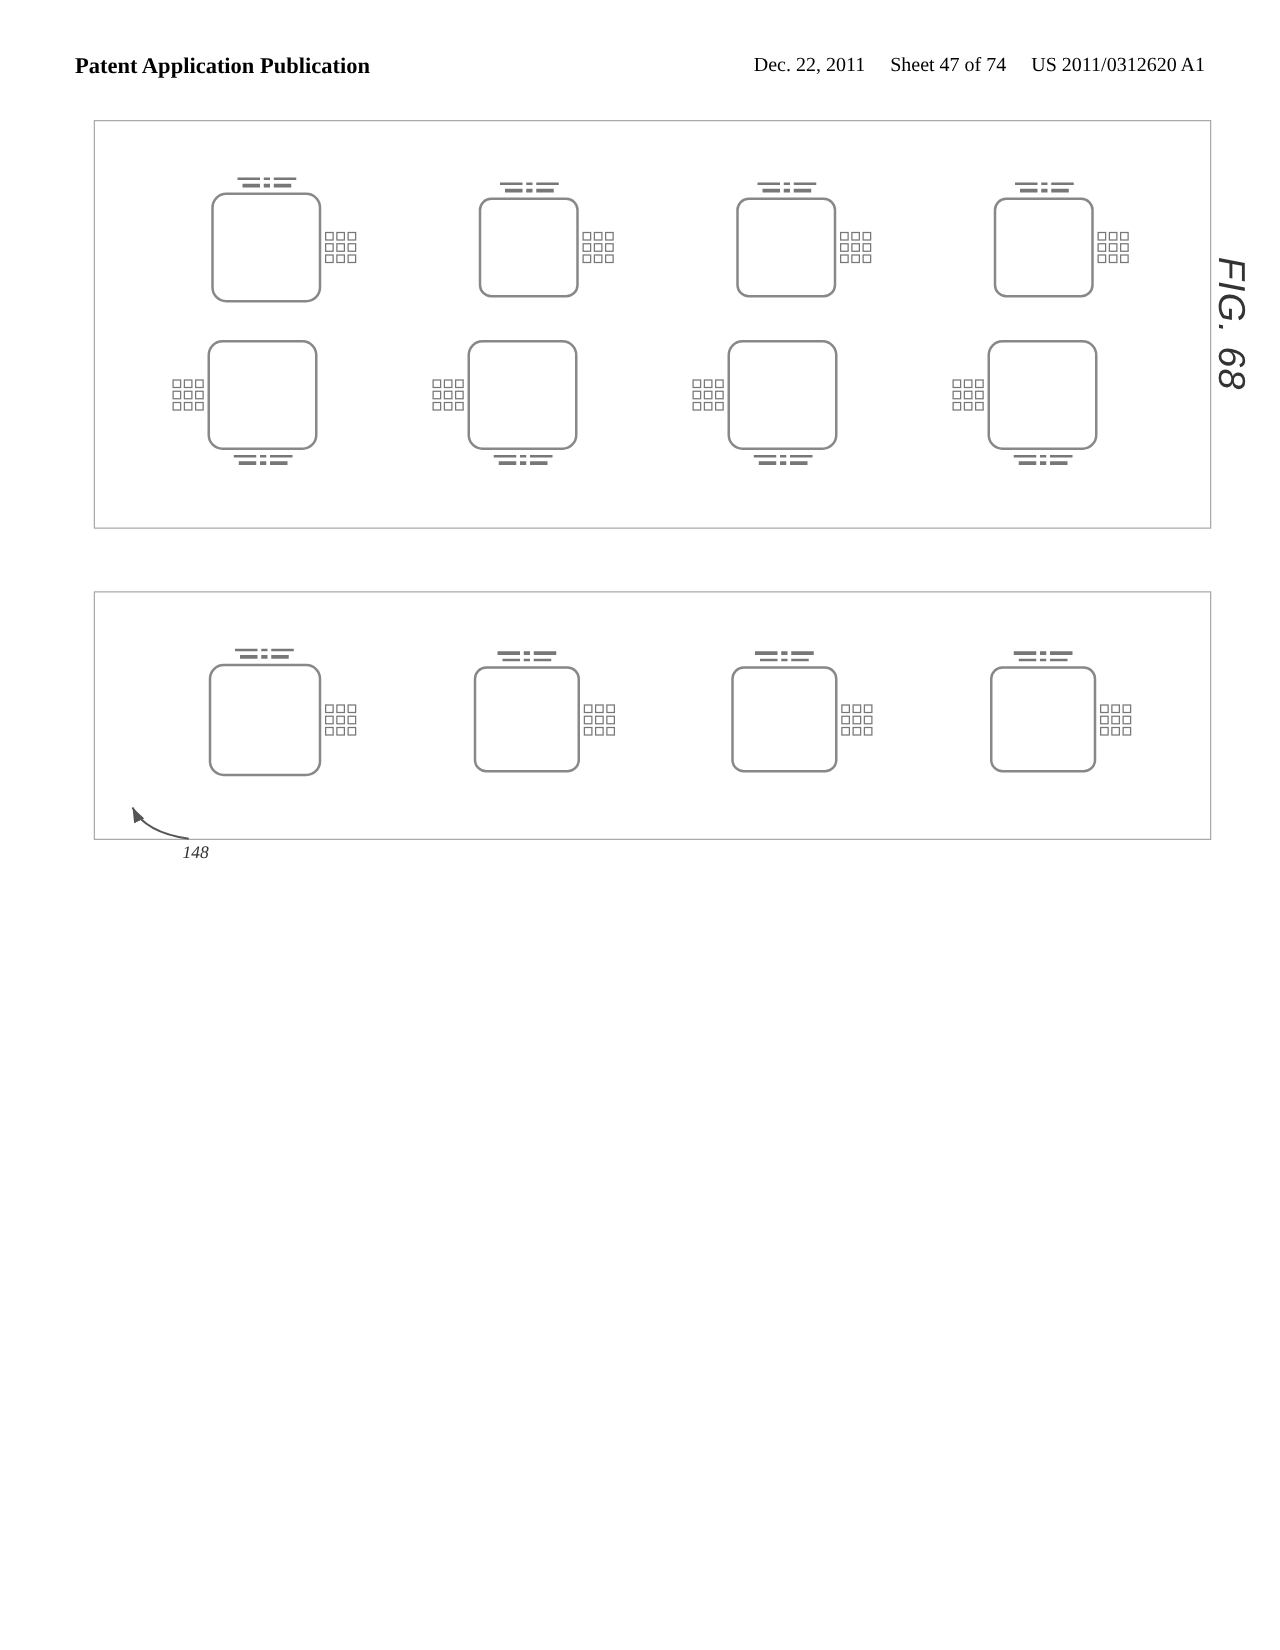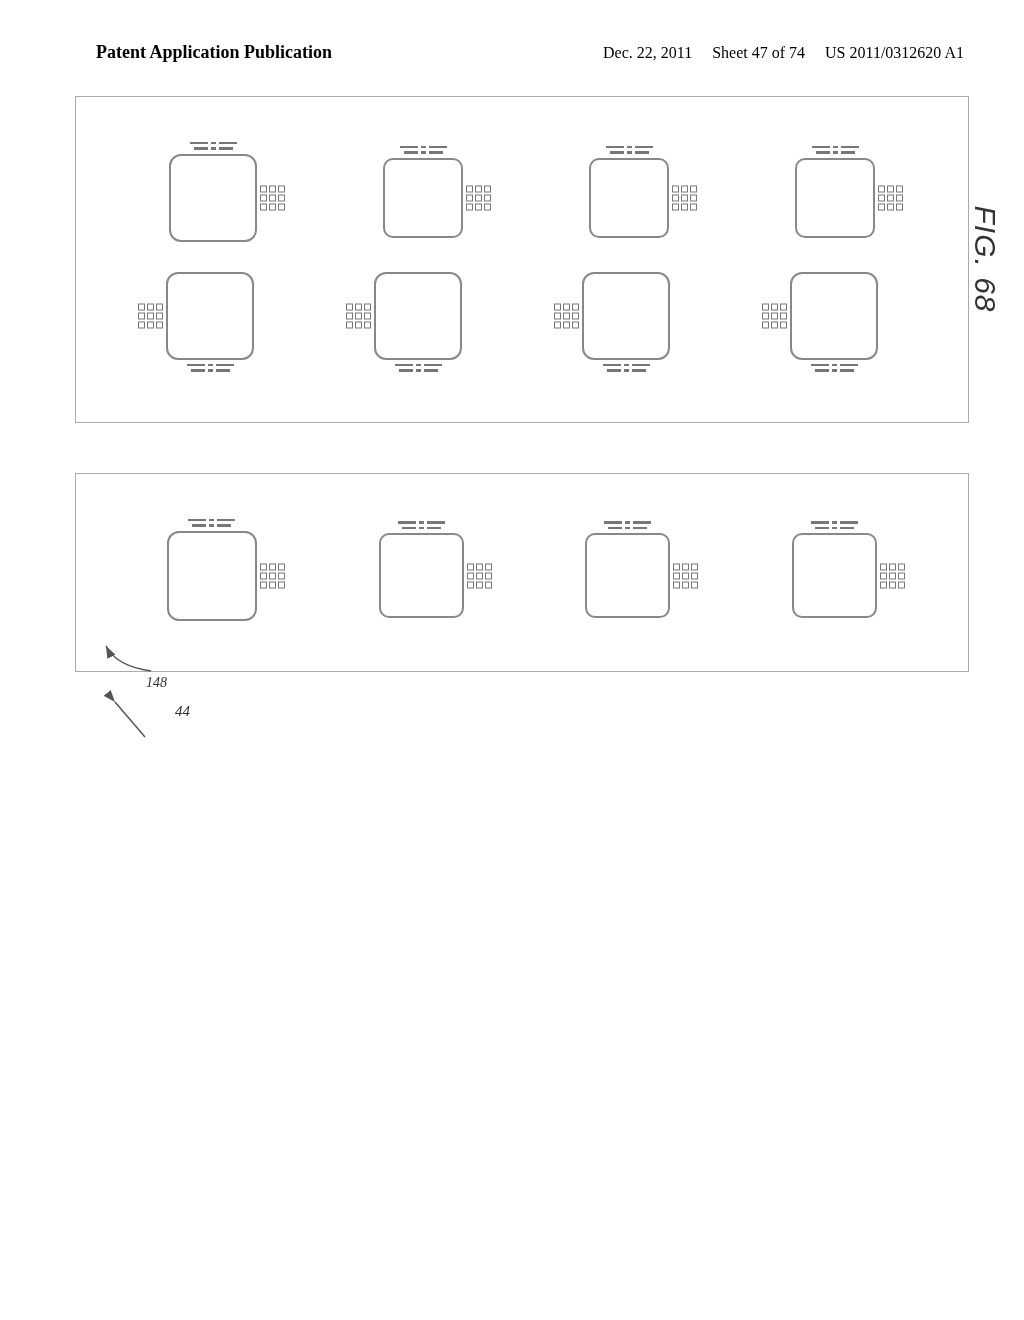--- a/index.html
+++ b/index.html
@@ -12,21 +12,20 @@
       overflow: hidden;
     }
 
     
     .header {
       display: flex;
       justify-content: space-between;
       align-items: flex-start;
       padding: 40px 60px 20px 60px;
       border-bottom: none;
-      margin-left: 36px;
     }
     .header-left {
       font-size: 18px;
       font-weight: bold;
       line-height: 1.4;
     }
     .header-right {
       font-size: 16px;
       text-align: left;
       line-height: 1.6;
@@ -443,26 +442,15 @@
             <marker id="arrowhead" markerWidth="8" markerHeight="6" refX="8" refY="3" orient="auto">
               <polygon points="0 0, 8 3, 0 6" fill="#555"></polygon>
             </marker>
           </defs>
         </svg>
         <span style="position:relative; left:50px; top:15px;">148</span>
       </div>
 
     </div>
 
-    <div style="position:relative; margin-top: 10px; padding-left: 40px;">
-      <svg width="70" height="50" style="overflow:visible; position:absolute; left:20px; top:-10px;">
-        <defs>
-          <marker id="arrowhead2" markerWidth="8" markerHeight="6" refX="0" refY="3" orient="auto">
-            <polygon points="8 0, 0 3, 8 6" fill="#555"></polygon>
-          </marker>
-        </defs>
-        <line x1="50" y1="45" x2="20" y2="10" stroke="#555" stroke-width="1.5" marker-end="url(#arrowhead2)"></line>
-      </svg>
-      <span style="margin-left:60px; font-size:15px; font-style:italic; color:#333;">44</span>
-    </div>
 
   </div>
 </div>
 
 </body></html>

